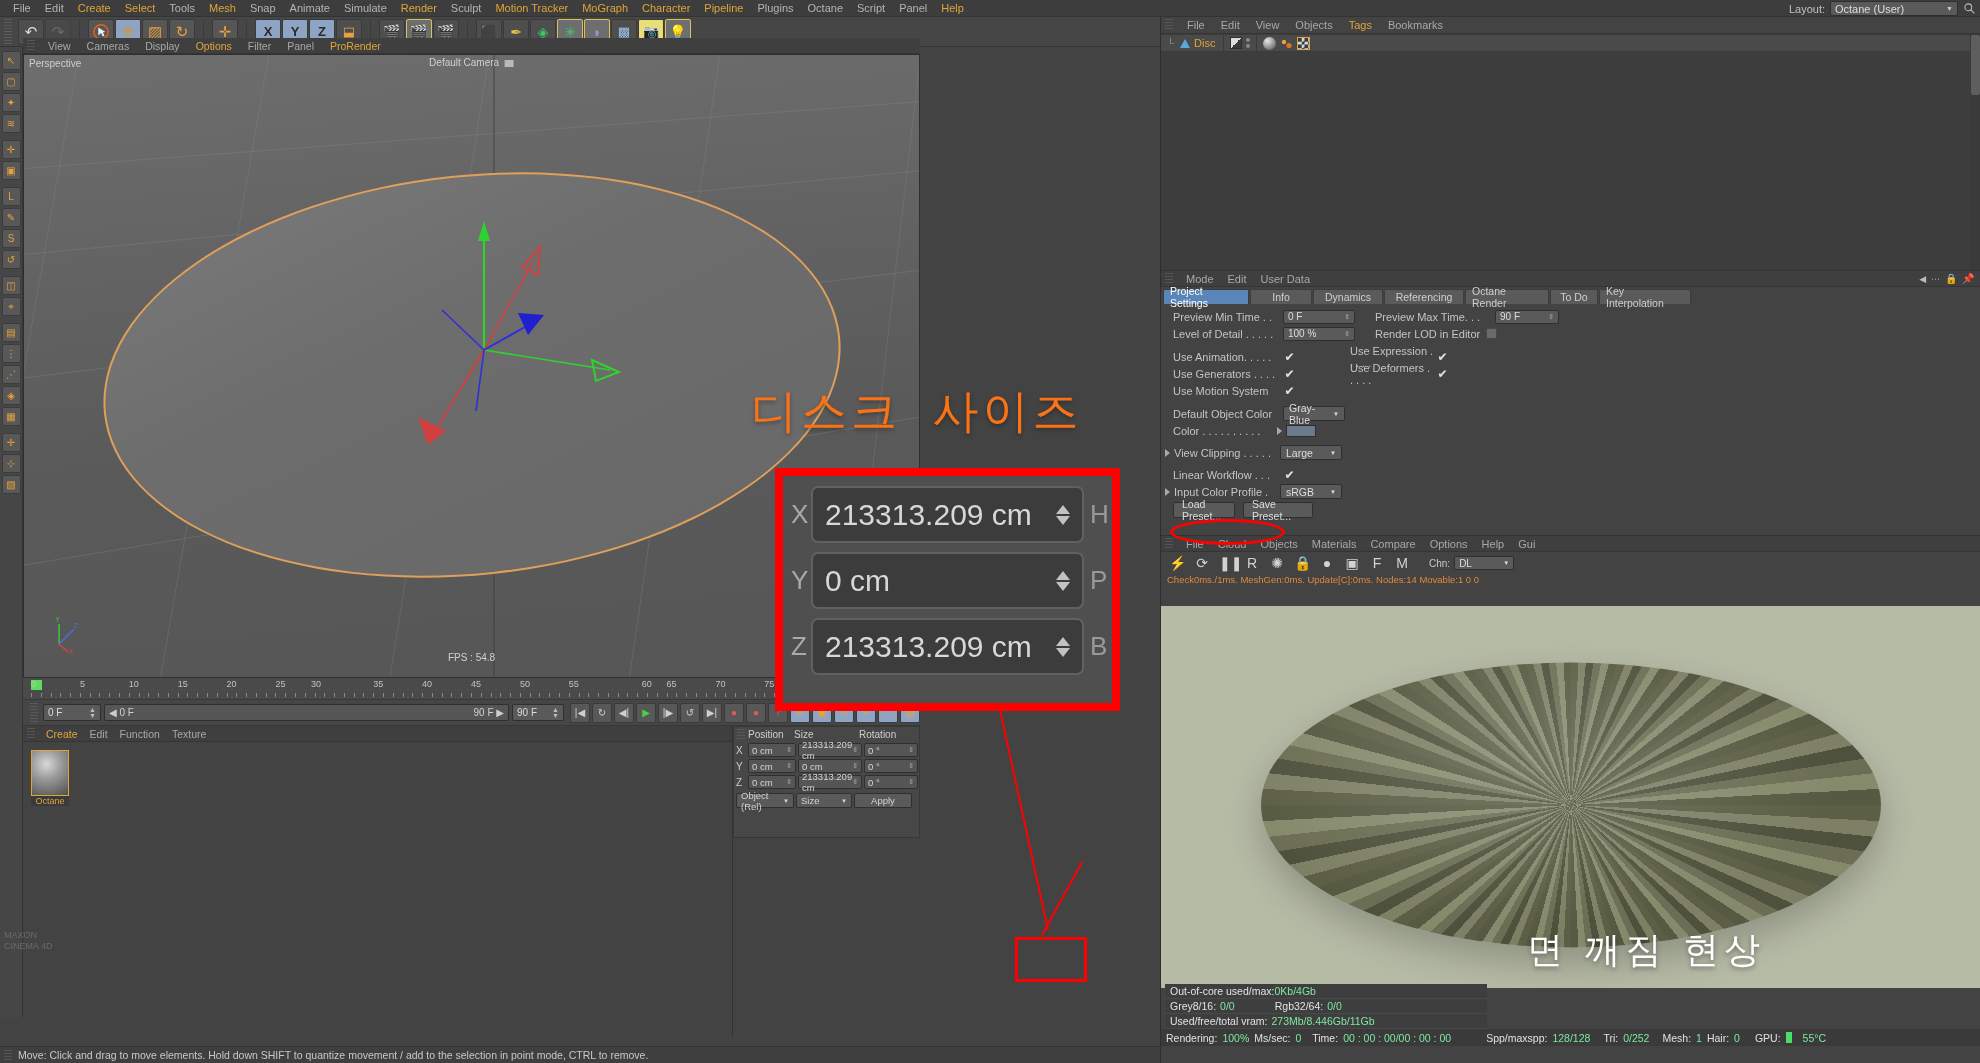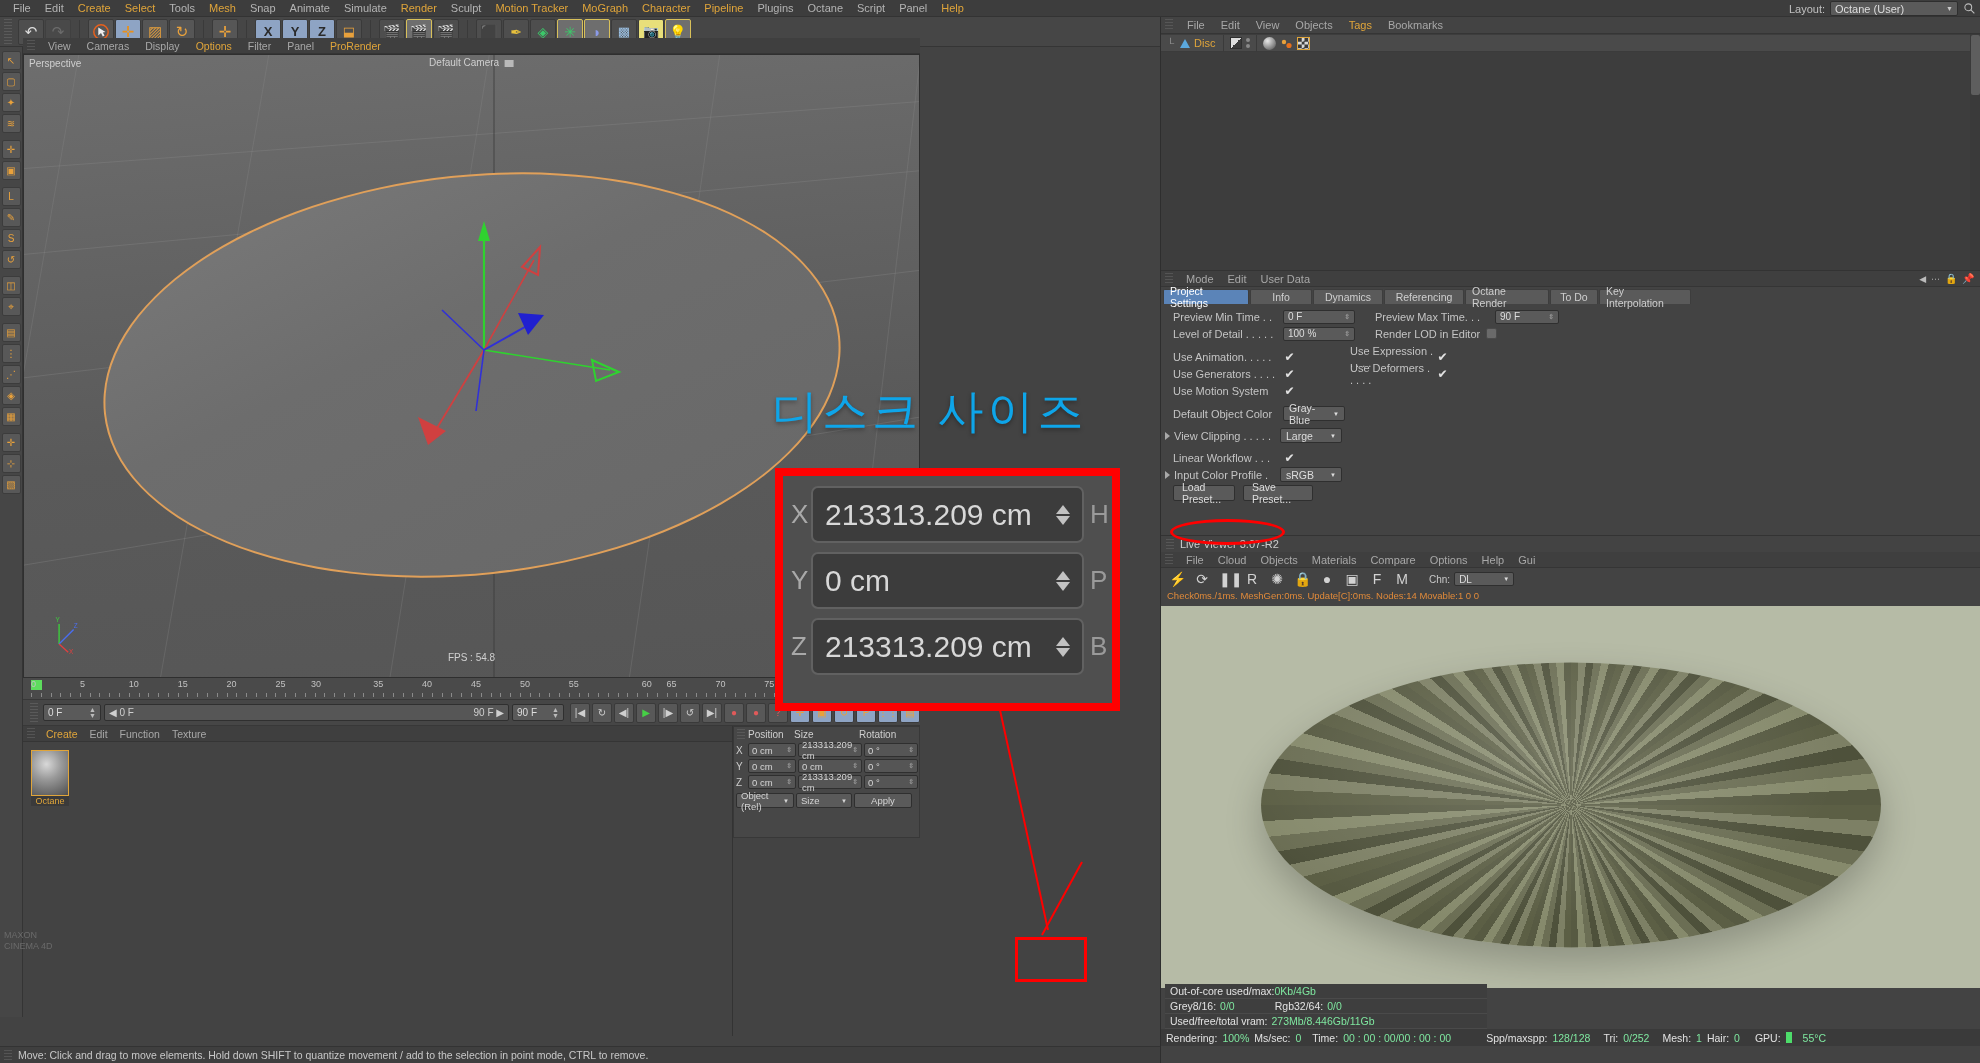--- a/index.html
+++ b/index.html
@@ -259,23 +259,23 @@
   .disk-render::after { content:''; position:absolute; inset:0; border-radius:50%;
     background: radial-gradient(ellipse at 44% 36%, rgba(255,255,255,.16) 0%, rgba(0,0,0,0) 62%);}
 
   
   .disk3d { position:absolute; left:78px; top:120px; width:740px; height:400px;
     border-radius:50%; transform: rotate(-6deg);
     background: linear-gradient(160deg,#7a7a7a 0%,#6d6d6d 40%,#686868 100%);
     border:2px solid #e0a05a; }
 
   
-  .kor-title { position:absolute; left:772px; top:381px; font-size:46px; color:#0ea5e9;
+  .kor-title { position:absolute; left:751px; top:381px; font-size:46px; color:#f97316;
     letter-spacing:4px; text-shadow:0 2px 4px rgba(0,0,0,.35); z-index:40;
-    font-family:Liberation Serif, serif; }
+    font-family:Liberation Mono, monospace; }
   .kor-title2 { position:absolute; left:1527px; top:926px; font-size:36px; color:#fff;
     letter-spacing:5px; text-shadow:0 2px 5px rgba(0,0,0,.4); z-index:40;
     font-family:"DejaVu Sans", sans-serif; }
 
   .callout { position:absolute; left:775px; top:468px; width:345px; height:243px;
     border:8px solid #f00; background:#4f4f4f; z-index:38; }
   .callout-inner { padding:10px 8px; display:flex; flex-direction:column; gap:9px; height:100%;}
   .co-row { display:flex; align-items:center; gap:6px; }
   .co-ax { font-size:26px; color:#a9a9a9; width:14px; }
   .co-ax.r { color:#9a9a9a; }
@@ -905,20 +905,25 @@
 
         <div style="height:6px"></div>
 
         <div class="arow">
           <span class="alabel" style="width:110px">Default Object Color</span>
           <div class="adrop" style="width:62px">
             <span>Gray-Blue</span>
               <span style="font-size:6px">▼</span>
           </div>
         </div>
+        <div class="arow">
+          <span class="alabel" style="width:104px">Color . . . . . . . . . .</span>
+          <span class="atri"></span>
+          <div class="aswatch"></div>
+        </div>
 
         <div style="height:5px"></div>
 
         <div class="arow">
           <span class="atri" style="margin-left:-8px"></span>
           <span class="alabel" style="width:106px">View Clipping . . . . .</span>
           <div class="adrop" style="width:62px">
             <span>Large</span>
               <span style="font-size:6px">▼</span>
           </div>
@@ -944,24 +949,20 @@
             <span>Load Preset...</span>
           </div>
           <div class="abtn" style="width:70px">
             <span>Save Preset...</span>
           </div>
         </div>
       </div>
     </div>
 
     <div class="lv">
-      <div class="lv-title">
-        <span style="width:8px;height:11px;background:repeating-linear-gradient(to bottom,#6a6a6a 0 1px,transparent 1px 3px);opacity:.5"></span>
-        <span class="t">Live Viewer 3.07-R2</span>
-      </div>
       <div class="lv-menubar">
         <div class="dots"></div>
         <div id="lv-menu" style="display:flex">
             <span class="mi">File</span>
             <span class="mi">Cloud</span>
             <span class="mi">Objects</span>
             <span class="mi">Materials</span>
             <span class="mi">Compare</span>
             <span class="mi">Options</span>
             <span class="mi">Help</span>
@@ -1032,20 +1033,21 @@
       <div class="lv-foot"></div>
     </div>
   </div>
 
   <svg class="red-line" style="left:0;top:0;width:1980px;height:1063px">
     <line x1="1000" y1="710" x2="1048" y2="930" stroke="#f00" stroke-width="2"></line>
     <line x1="1082" y1="862" x2="1042" y2="935" stroke="#f00" stroke-width="2"></line>
   </svg>
 
   <div class="kor-title">디스크 사이즈</div>
+  <div class="kor-title2">면 깨짐 현상</div>
 
   <div class="callout">
     <div class="callout-inner" id="callout-rows">
         <div class="co-row">
           <span class="co-ax">X</span>
           <div class="co-field">
             <span class="co-val">213313.209 cm</span>
             <div class="co-sp">
               <i class="up"></i>
               <i class="dn"></i>

